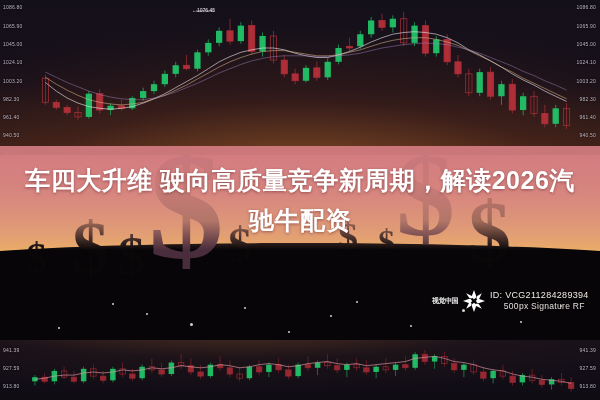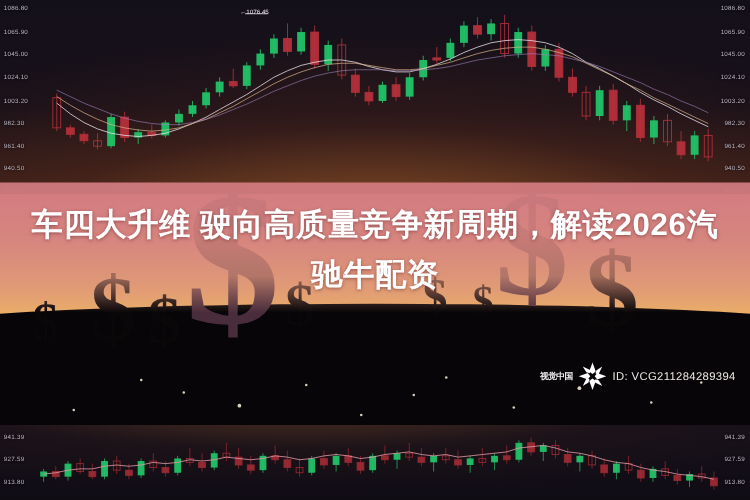--- a/index.html
+++ b/index.html
@@ -258,20 +258,21 @@
           <path d="M2 13 L9.2 10.4 L11.2 13 L9.2 15.6 Z"></path>
           <path d="M20.8 5.2 L17.6 11.9 L15.4 10.6 L16.2 8.1 Z"></path>
           <path d="M20.8 20.8 L14.1 17.6 L15.4 15.4 L17.9 16.2 Z"></path>
           <path d="M5.2 20.8 L8.4 14.1 L10.6 15.4 L9.8 17.9 Z"></path>
           <path d="M5.2 5.2 L11.9 8.4 L10.6 10.6 L8.1 9.8 Z"></path>
         </g>
       </svg>
     </span>
     <span class="wm-text">
       <span>ID: VCG211284289394</span>
+      <span class="sub">500px Signature RF</span>
     </span>
   </div>
 
   <div class="chart-layer bottom">
     <svg class="plot" id="plot-bot" width="600" height="60">
         <line x1="34.875" x2="34.875" y1="35.08333333333333" y2="45.5" stroke="#22c268" stroke-width="0.6" opacity="0.95"></line>
         <rect x="32.144999999999996" y="37.16666666666667" width="5.460000000000001" height="4.166666666666657" opacity="0.95" fill="#22c268"></rect>
         <line x1="44.625" x2="44.625" y1="33" y2="43.41666666666667" stroke="#9c2a33" stroke-width="0.6" opacity="0.95"></line>
         <rect x="41.894999999999996" y="37.16666666666667" width="5.460000000000001" height="4.166666666666657" opacity="0.95" fill="#9c2a33" stroke="#9c2a33" stroke-width="0.7"></rect>
         <line x1="54.375" x2="54.375" y1="28.833333333333336" y2="44.45833333333333" stroke="#22c268" stroke-width="0.6" opacity="0.95"></line>

